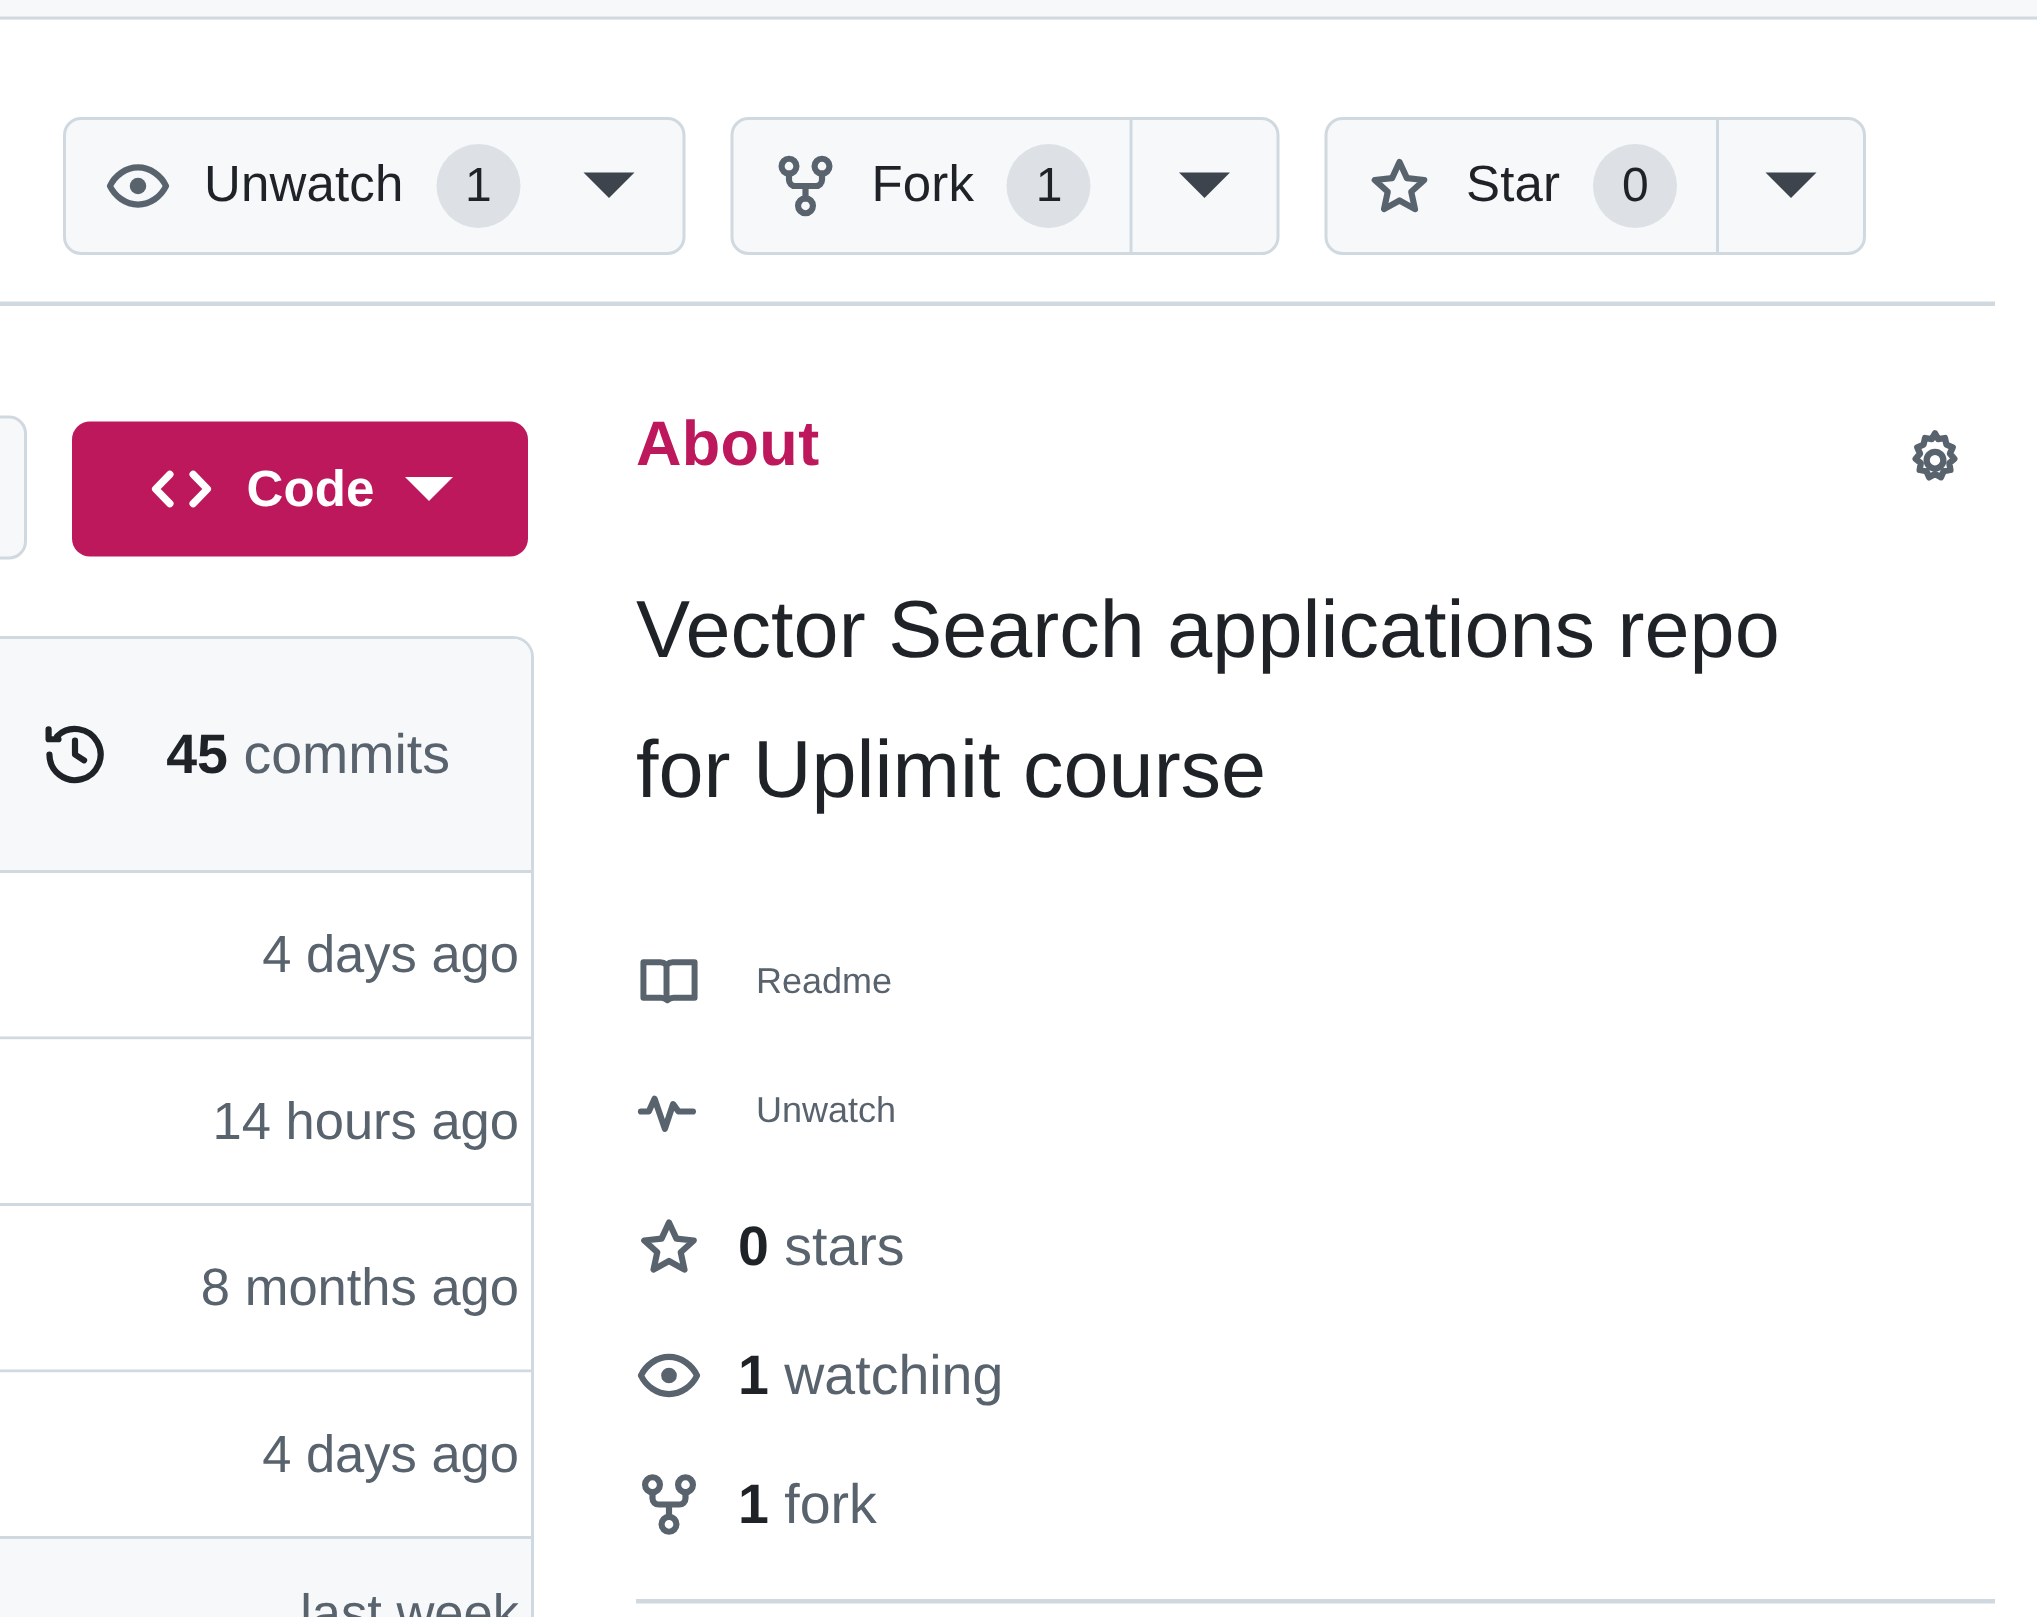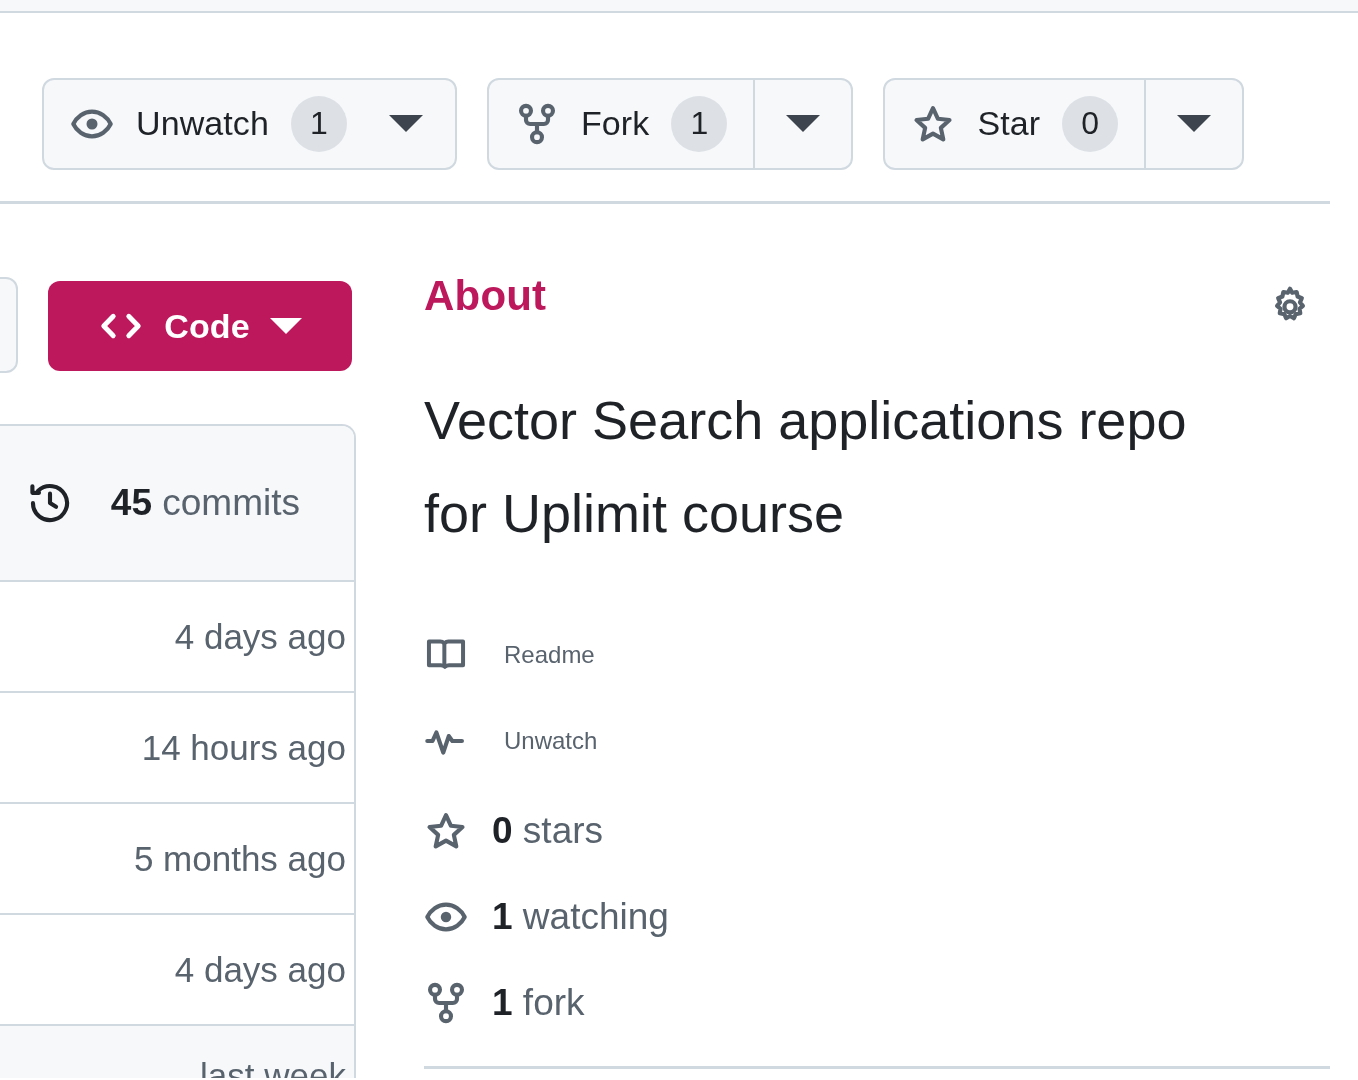--- a/index.html
+++ b/index.html
@@ -243,21 +243,21 @@
         <span class="commits-text"><b>45</b> <span>commits</span></span>
       </div>
 
       <div class="time-row">
         <span>4 days ago</span>
       </div>
       <div class="time-row">
         <span>14 hours ago</span>
       </div>
       <div class="time-row">
-        <span>5 months ago</span>
+        <span>8 months ago</span>
       </div>
       <div class="time-row">
         <span>4 days ago</span>
       </div>
       <div class="time-row shaded partial">
         <span>last week</span>
       </div>
 
     </div>
   </div>

